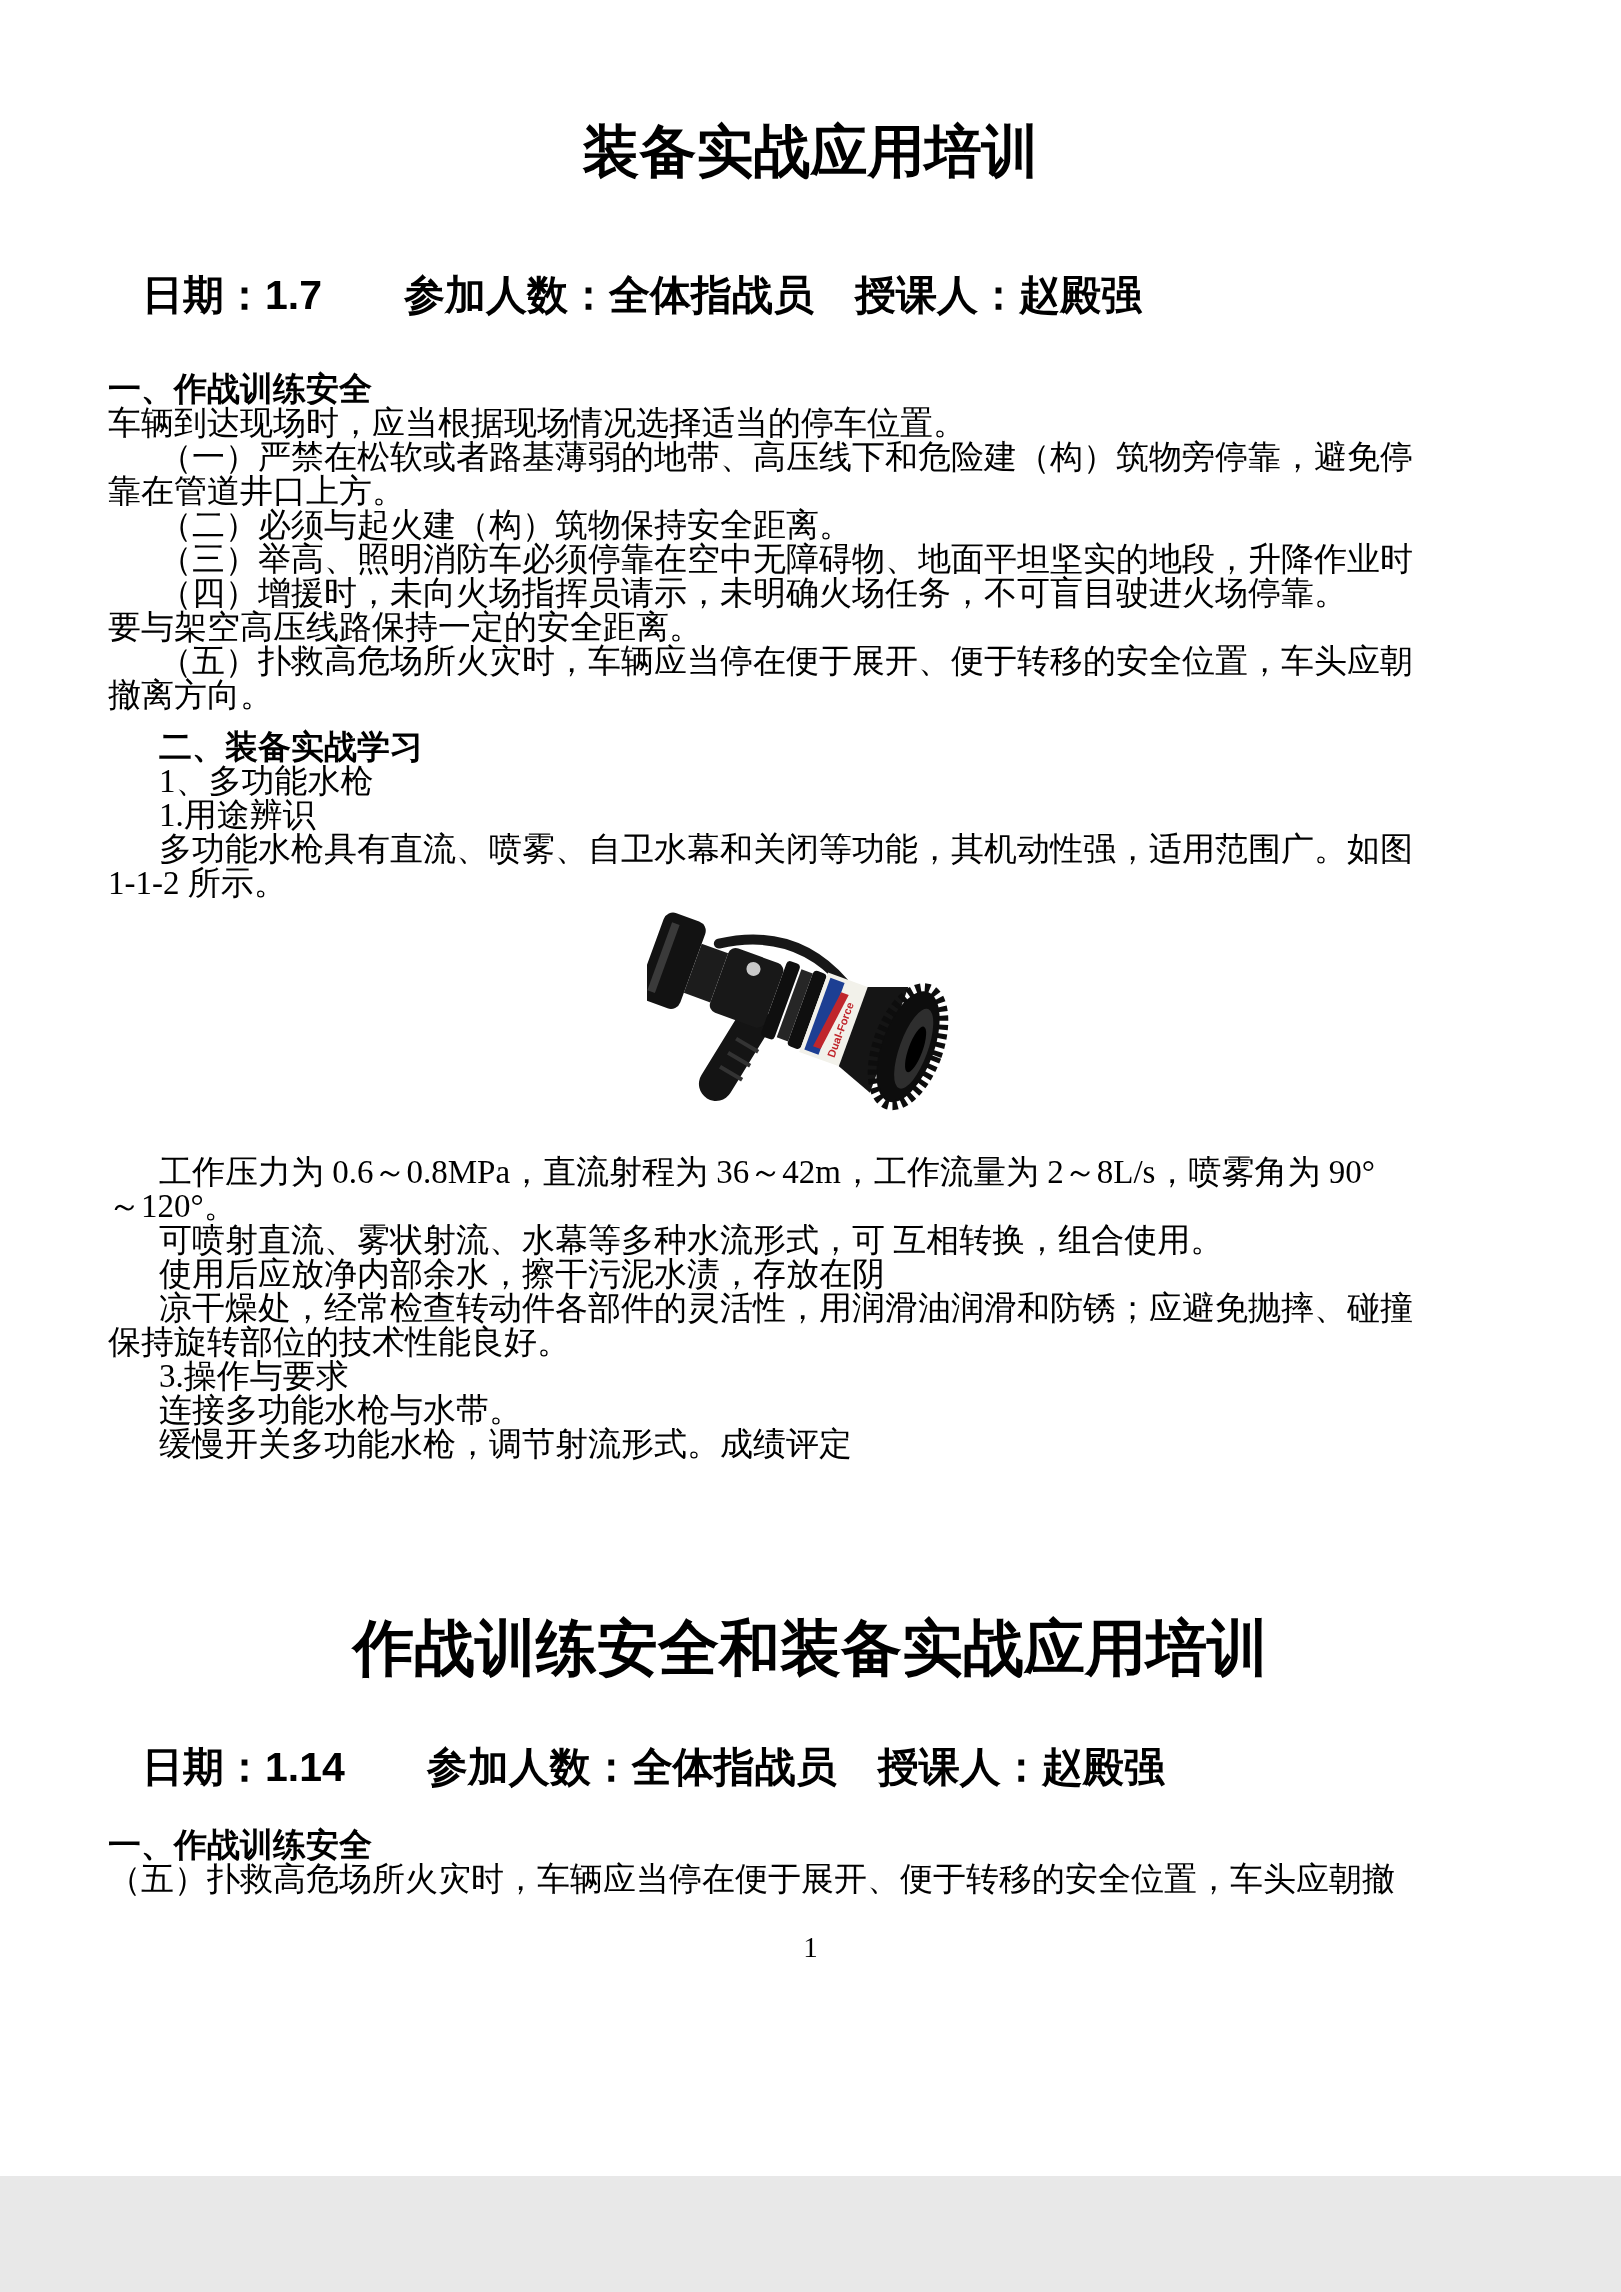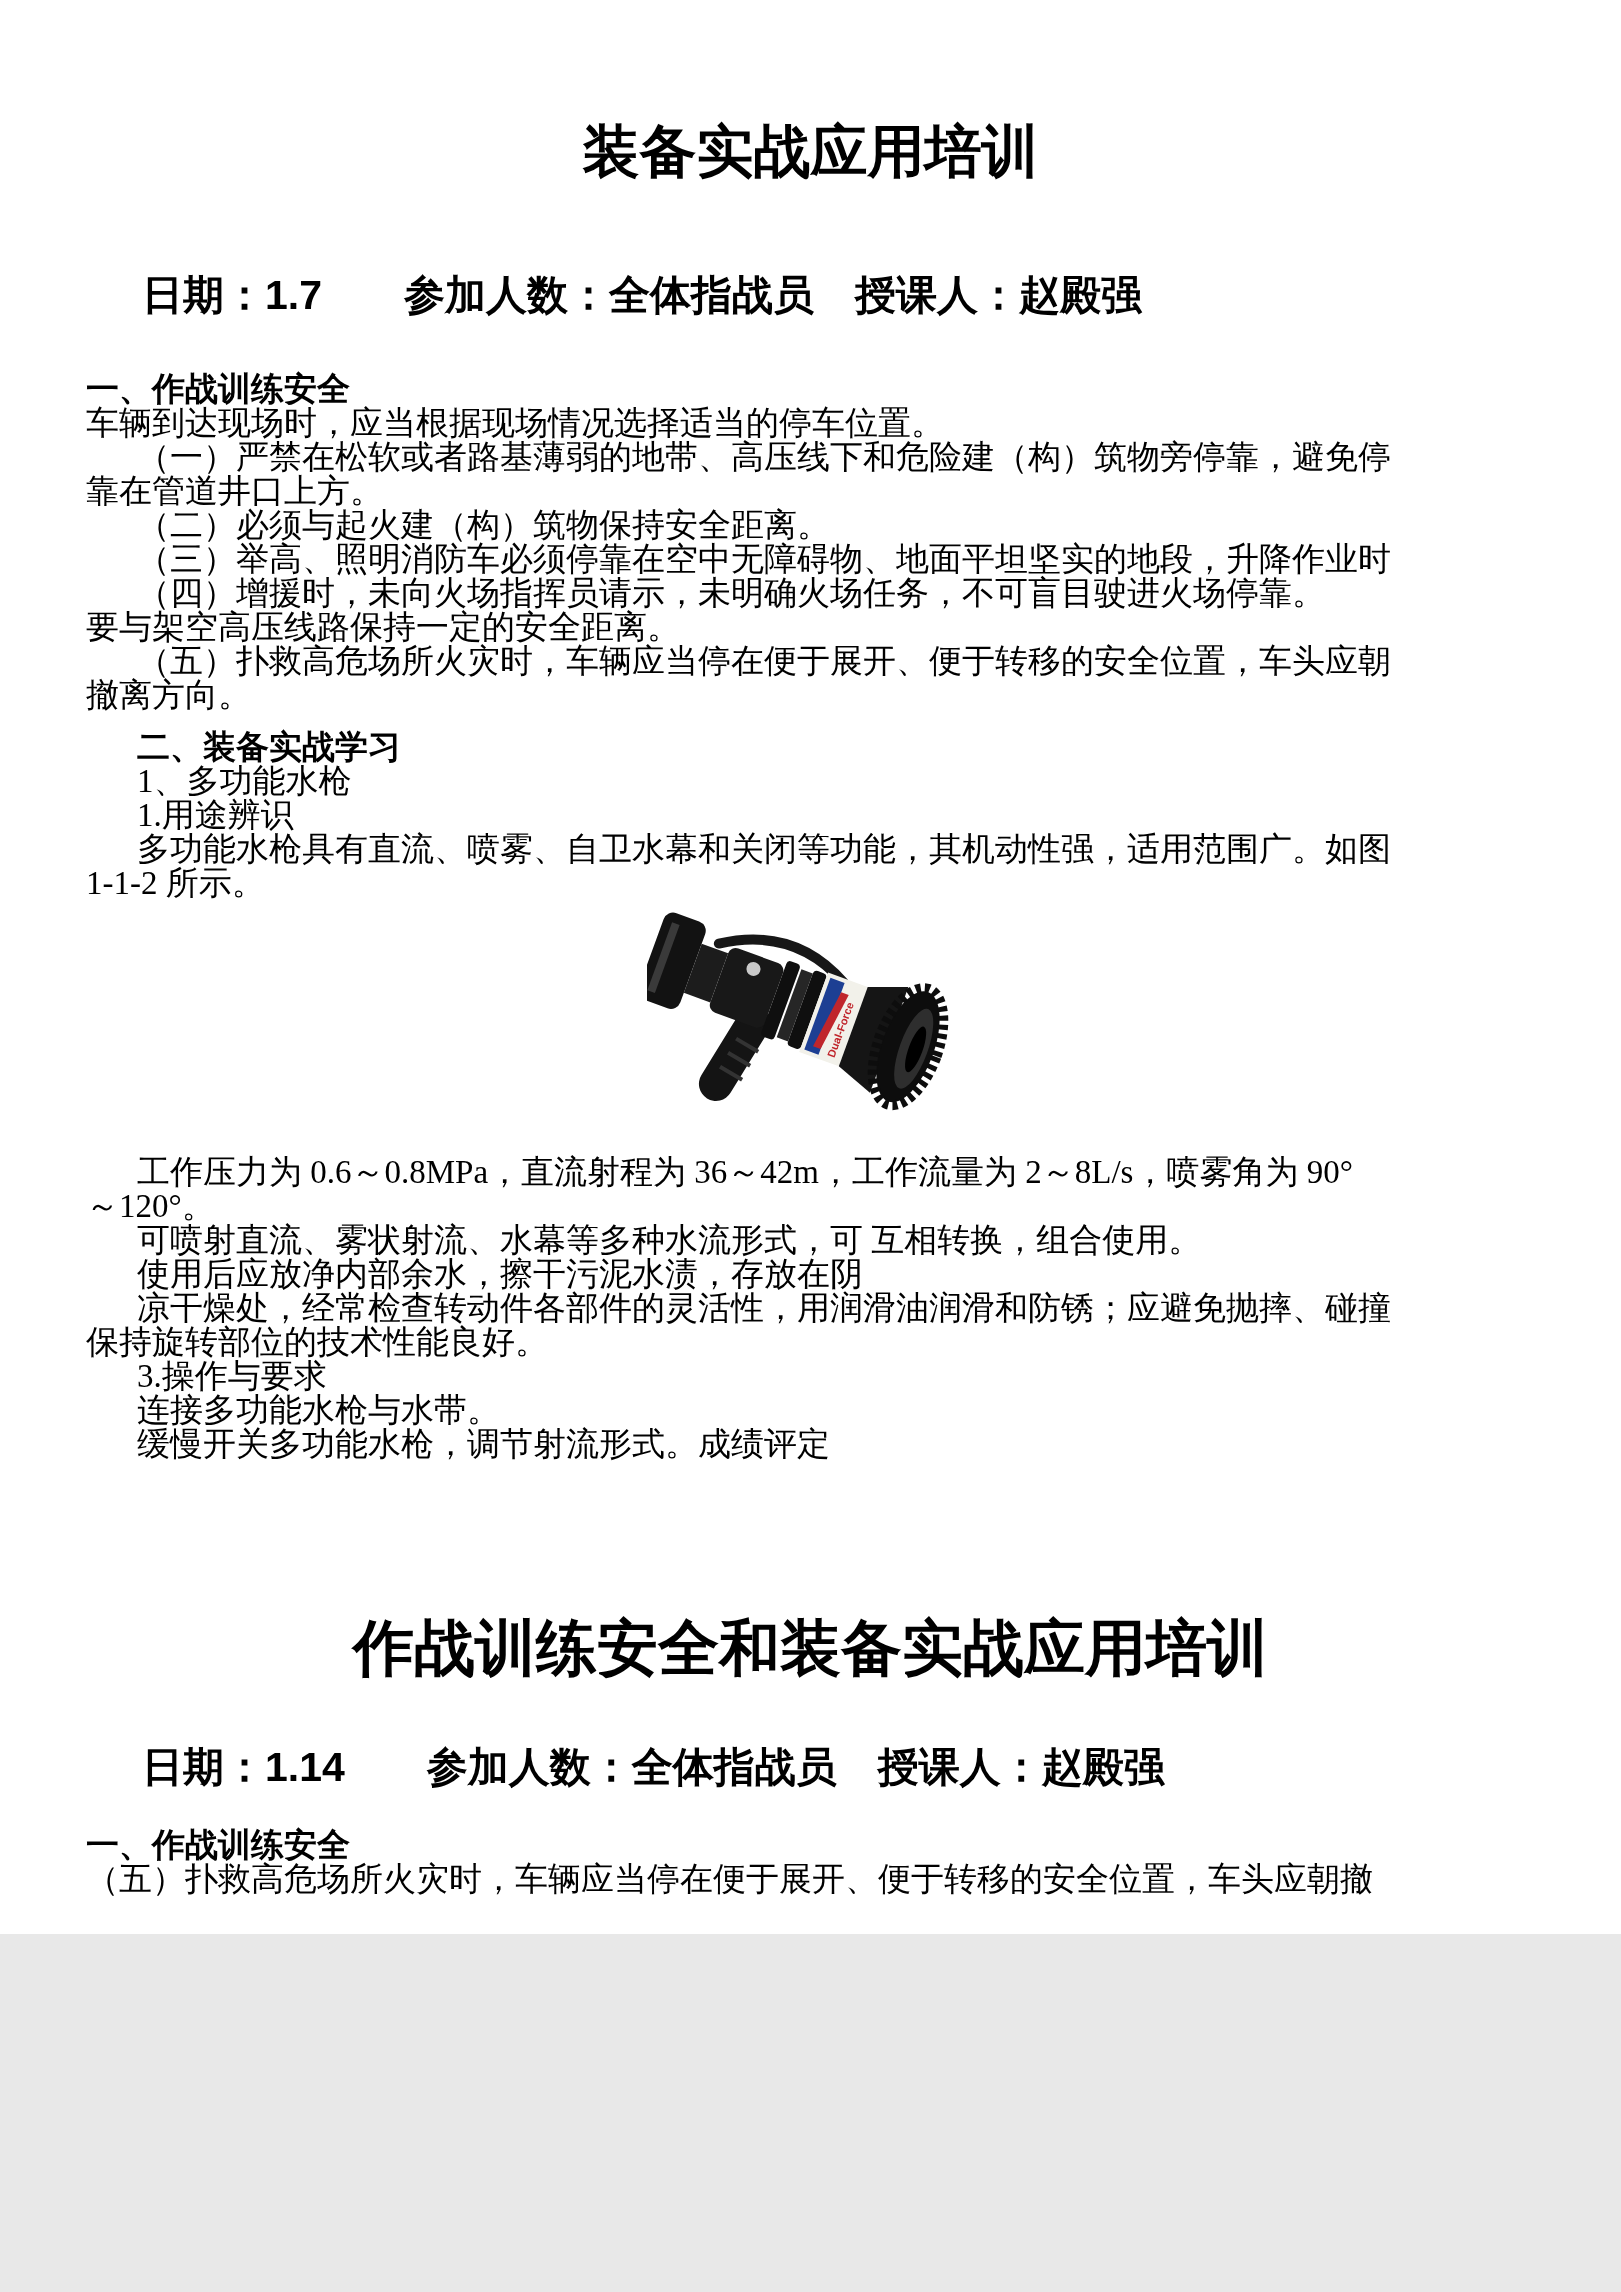--- a/index.html
+++ b/index.html
@@ -1,19 +1,19 @@
 <!DOCTYPE html>
 <html lang="zh"><head>
 <meta charset="utf-8">
 <style>
   html, body { margin: 0; padding: 0; background: #e8e8e8; }
   .page {
     position: relative;
     width: 1621px;
-    height: 1934px;
+    height: 2176px;
     margin: 0 auto;
     background: #ffffff;
     color: #000000;
     overflow: hidden;
     font-family: "Liberation Serif", "DejaVu Serif", serif;
   }
   .doc-title {
     margin: 0;
     text-align: center;
     font-weight: bold;
@@ -26,21 +26,21 @@
   .meta-line {
     margin: 0 141px 0 142px;
     font-family: "Liberation Sans", "DejaVu Sans", sans-serif;
     font-weight: bold;
     font-size: 41px;
     line-height: 47px;
     white-space: pre-wrap;
   }
   .meta-1 { margin-top: 91px; }
   .meta-2 { margin-top: 63px; }
-  .block { margin-left: 86px; margin-right: 141px; }
+  .block { margin-left: 108px; margin-right: 141px; }
   .block-1 { margin-top: 53px; }
   .block-2 { margin-top: 17.6px; }
   .block-3 { margin-top: 39px; }
   .block-4 { margin-top: 37px; }
   .line {
     font-size: 33px;
     line-height: 34px;
     white-space: pre-wrap;
     font-family: "Liberation Serif", "DejaVu Serif", serif;
   }

